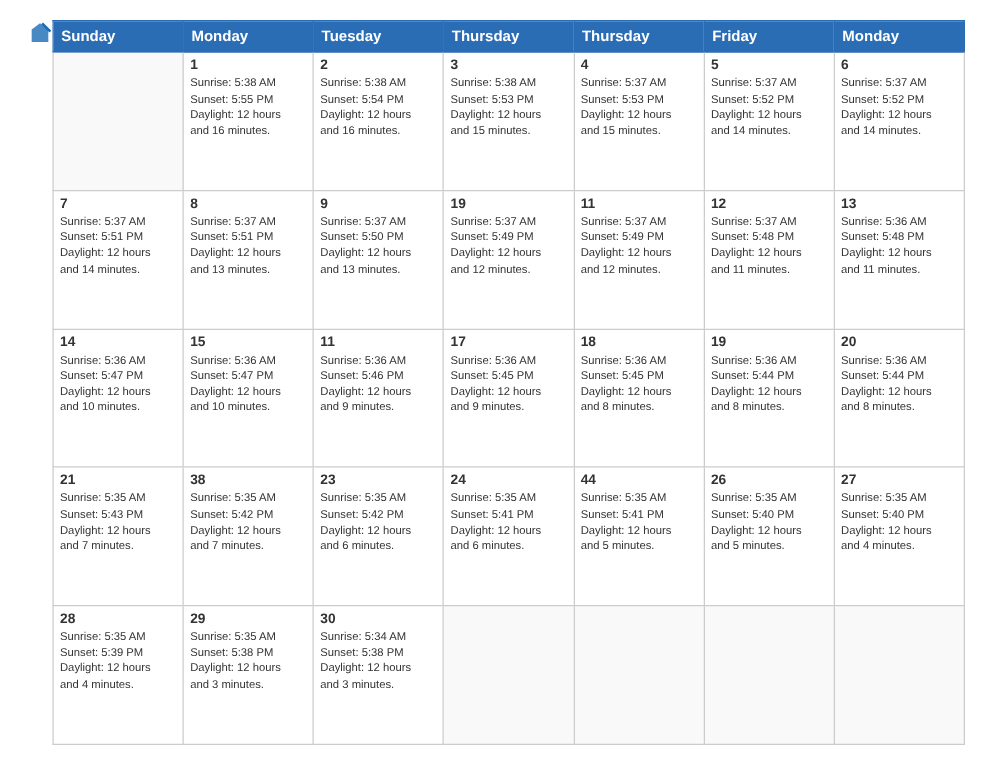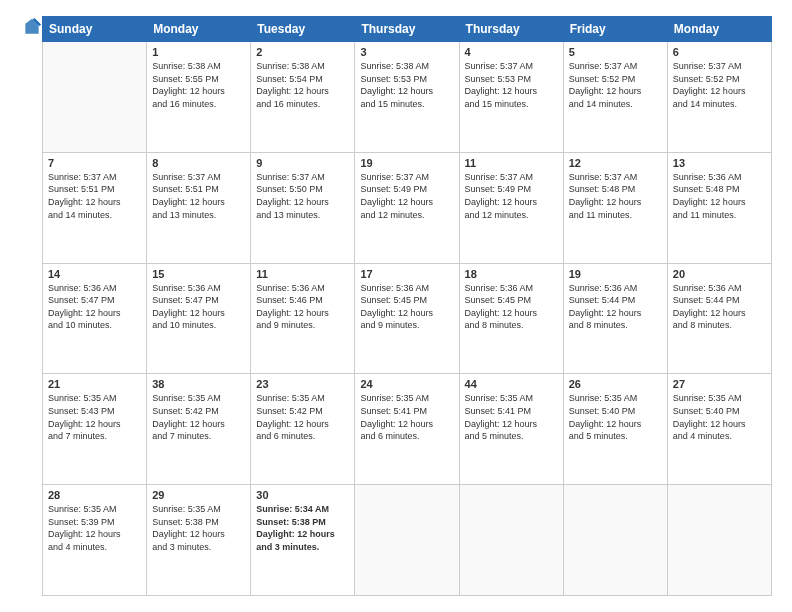--- a/index.html
+++ b/index.html
@@ -339,21 +339,21 @@
           </td>
           <td>
             <span class="day-number">29</span>
             <div class="cell-info" style="white-space: pre-line;">Sunrise: 5:35 AM
 Sunset: 5:38 PM
 Daylight: 12 hours
 and 3 minutes.</div>
           </td>
           <td>
             <span class="day-number">30</span>
-            <div class="cell-info" style="white-space: pre-line; font-weight: bold;">Sunrise: 5:34 AM
+            <div class="cell-info" style="white-space: pre-line;">Sunrise: 5:34 AM
 Sunset: 5:38 PM
 Daylight: 12 hours
 and 3 minutes.</div>
           </td>
           <td class="empty-cell"></td>
           <td class="empty-cell"></td>
           <td class="empty-cell"></td>
           <td class="empty-cell"></td>
         </tr>
       </tbody>

